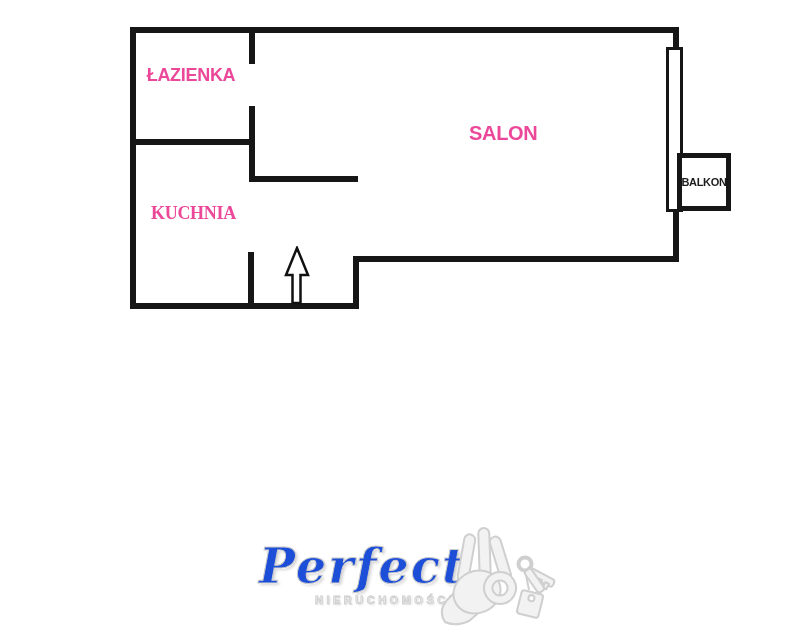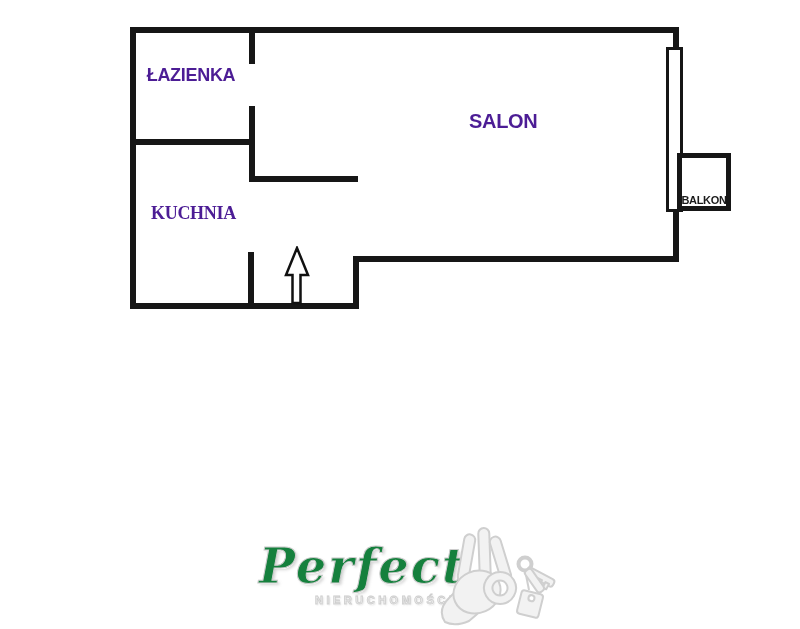--- a/index.html
+++ b/index.html
@@ -8,41 +8,41 @@
     font-family:"Liberation Sans", sans-serif;
   }
   .wall{position:absolute;background:#161616;}
   .window-symbol{
     position:absolute;left:666px;top:47px;width:17px;height:165px;
     background:#ffffff;border:3px solid #161616;box-sizing:border-box;z-index:3;
   }
   .balcony{
     position:absolute;left:677px;top:153px;width:54px;height:58px;
     background:#ffffff;border:5px solid #161616;box-sizing:border-box;z-index:4;
-    display:flex;align-items:flex-end;justify-content:center;
+    display:flex;align-items:center;justify-content:center;
   }
   .balcony .lbl{
     font-size:11px;font-weight:bold;letter-spacing:-0.3px;color:#1b1b1b;
   }
   .room-label{
-    position:absolute;color:#4c1d95;font-weight:bold;z-index:5;white-space:nowrap;
+    position:absolute;color:#ec4899;font-weight:bold;z-index:5;white-space:nowrap;
   }
   .bathroom-label{
     left:120px;top:64px;width:142px;text-align:center;
     font-size:18px;line-height:23px;letter-spacing:-0.3px;
   }
   .kitchen-label{left:151px;top:203px;font-size:18px;letter-spacing:-0.3px;font-family:Liberation Serif, serif;}
-  .salon-label{left:469px;top:110px;font-size:20px;letter-spacing:-0.3px;}
+  .salon-label{left:469px;top:122px;font-size:20px;letter-spacing:-0.3px;}
   .arrow-svg{position:absolute;left:281px;top:246px;z-index:5;}
   
   .watermark{position:absolute;left:253px;top:528px;width:312px;height:98px;z-index:2;}
   .wm-brand{
     position:absolute;left:6px;top:14px;
     font-family:"DejaVu Serif", serif;font-style:italic;font-weight:bold;
-    font-size:48px;line-height:1;color:#15803d;
+    font-size:48px;line-height:1;color:#1d4ed8;
     -webkit-text-stroke:1px #cccccc;
     text-shadow:0 1px 0 #ffffff, 2px 2px 3px rgba(160,160,160,0.45);
     letter-spacing:2px;white-space:nowrap;
   }
   .wm-sub{
     position:absolute;left:62px;top:66px;
     font-size:11px;font-weight:bold;letter-spacing:3.5px;color:#eeeeee;
     -webkit-text-stroke:0.8px #cdcdcd;
     text-shadow:0 1px 0 #ffffff, 1px 1px 2px rgba(160,160,160,0.45);
     white-space:nowrap;

